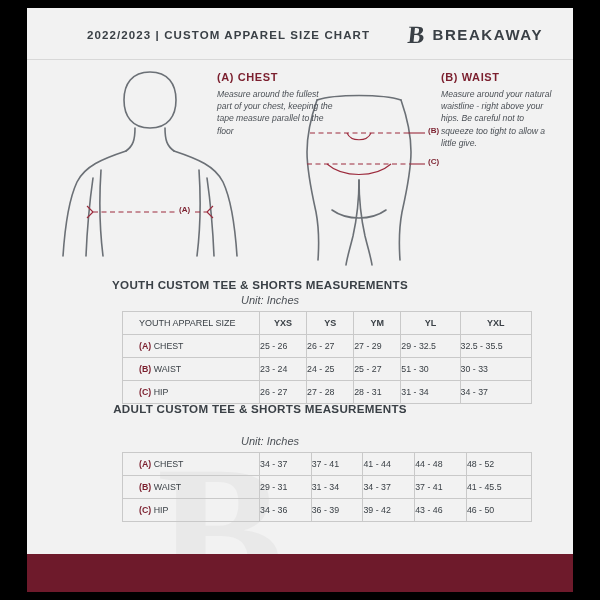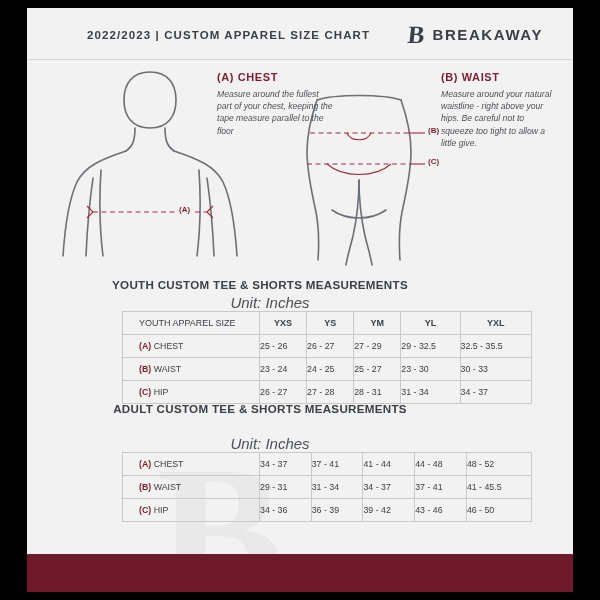--- a/index.html
+++ b/index.html
@@ -118,21 +118,21 @@
     text-align: center;
     font-size: 11.6px;
     font-weight: bold;
     letter-spacing: 0.3px;
     color: #3a4046;
   }
   .sec-sub {
     position: absolute;
     width: 486px;
     text-align: center;
-    font-size: 15px;
+    font-size: 11px;
     font-style: italic;
     color: #4b5056;
   }
 
   table.chart {
     position: absolute;
     left: 95px;
     width: 410px;
     border-collapse: collapse;
     background: transparent;
@@ -277,21 +277,21 @@
       <td>26 - 27</td>
       <td>27 - 29</td>
       <td>29 - 32.5</td>
       <td>32.5 - 35.5</td>
     </tr>
     <tr>
       <td class="row-head"><span class="lbl">(B)</span> <span class="rowlabel">WAIST</span></td>
       <td>23 - 24</td>
       <td>24 - 25</td>
       <td>25 - 27</td>
-      <td>23 - 30</td>
+      <td>51 - 30</td>
       <td>30 - 33</td>
     </tr>
     <tr>
       <td class="row-head"><span class="lbl">(C)</span> <span class="rowlabel">HIP</span></td>
       <td>26 - 27</td>
       <td>27 - 28</td>
       <td>28 - 31</td>
       <td>31 - 34</td>
       <td>34 - 37</td>
     </tr>

